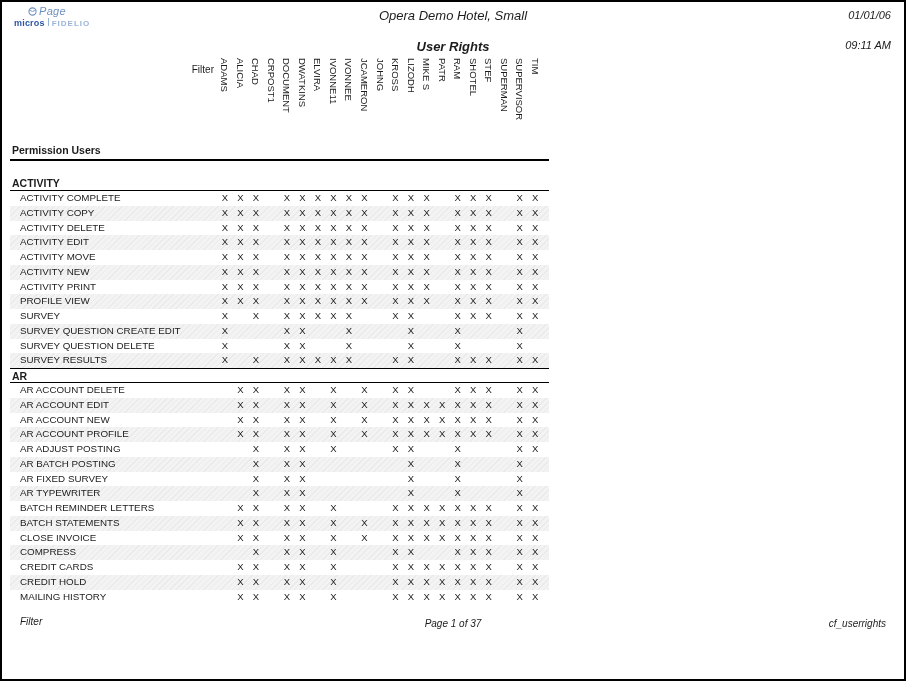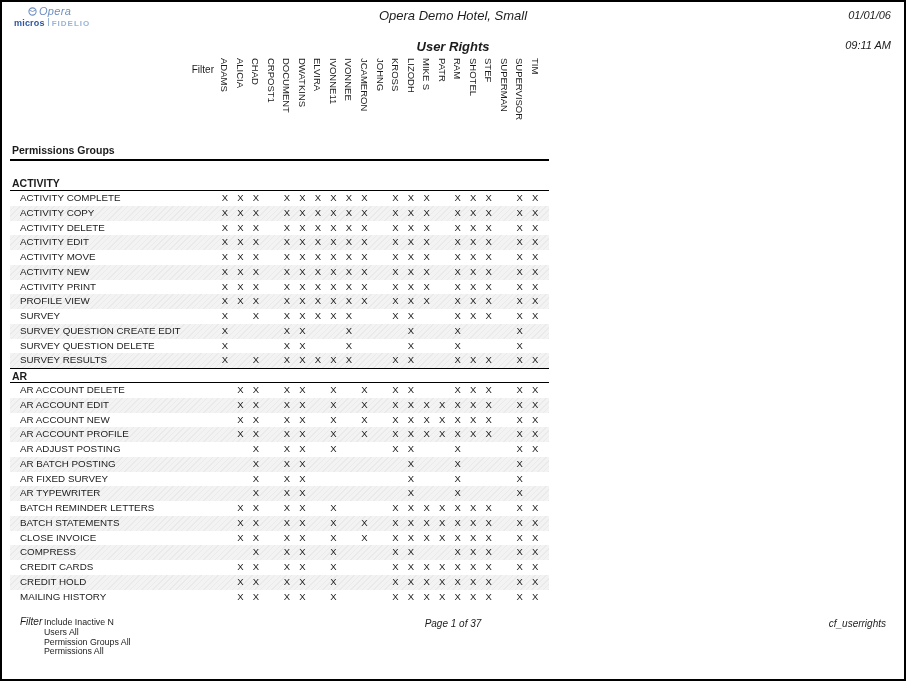--- a/index.html
+++ b/index.html
@@ -60,21 +60,21 @@
 <body>
 
 <div class="page">
 
   <div class="logo">
     <div class="logo-line1">
       <svg width="9" height="9" viewBox="0 0 10 10">
         <circle cx="5" cy="5" r="4" fill="none" stroke="#6f8fc0" stroke-width="1.2"></circle>
         <path d="M1.5 3.5 Q5 6.5 8.5 3.5" fill="none" stroke="#6f8fc0" stroke-width="1"></path>
       </svg>
-      <span>Opera</span>
+      <span>Page</span>
     </div>
     <div class="logo-line2">
       <span class="logo-micros">micros</span>
       <span class="logo-sep"></span>
       <span class="logo-fidelio">FIDELIO</span>
     </div>
   </div>
 
   <div class="title1">Opera Demo Hotel, Small</div>
   <div class="title2">User Rights</div>
@@ -100,21 +100,21 @@
       <div class="uname" style="left: 433.58px;">PATR</div>
       <div class="uname" style="left: 449.1px;">RAM</div>
       <div class="uname" style="left: 464.62px;">SHOTEL</div>
       <div class="uname" style="left: 480.14px;">STEF</div>
       <div class="uname" style="left: 495.66px;">SUPERMAN</div>
       <div class="uname" style="left: 511.18px;">SUPERVISOR</div>
       <div class="uname" style="left: 526.7px;">TIM</div>
     </div>
 
   <div class="perm-header">
-    <div class="perm-groups-label">Permissions Groups</div>
+    <div class="perm-groups-label">Permission Users</div>
   </div>
 
   <div class="grid" id="grid">
       <div class="group-header">ACTIVITY</div>
       <div class="prow">
         <span class="plabel">ACTIVITY COMPLETE</span>
         <span class="mark" style="left: 209.3px;">X</span>
         <span class="mark" style="left: 224.82px;">X</span>
         <span class="mark" style="left: 240.34px;">X</span>
         <span class="mark" style="left: 271.38px;">X</span>
@@ -550,22 +550,16 @@
         <span class="mark" style="left: 426.58px;">X</span>
         <span class="mark" style="left: 442.1px;">X</span>
         <span class="mark" style="left: 457.62px;">X</span>
         <span class="mark" style="left: 473.14px;">X</span>
         <span class="mark" style="left: 504.18px;">X</span>
         <span class="mark" style="left: 519.7px;">X</span>
       </div>
     </div>
 
   <div class="filter-label">Filter</div>
-  <div class="filter-lines" id="filter-lines">
-      <div>Include Inactive N</div>
-      <div>Users All</div>
-      <div>Permission Groups All</div>
-      <div>Permissions All</div>
-    </div>
   <div class="page-num">Page 1 of 37</div>
   <div class="report-id">cf_userrights</div>
 
 </div>
 
 </body></html>

